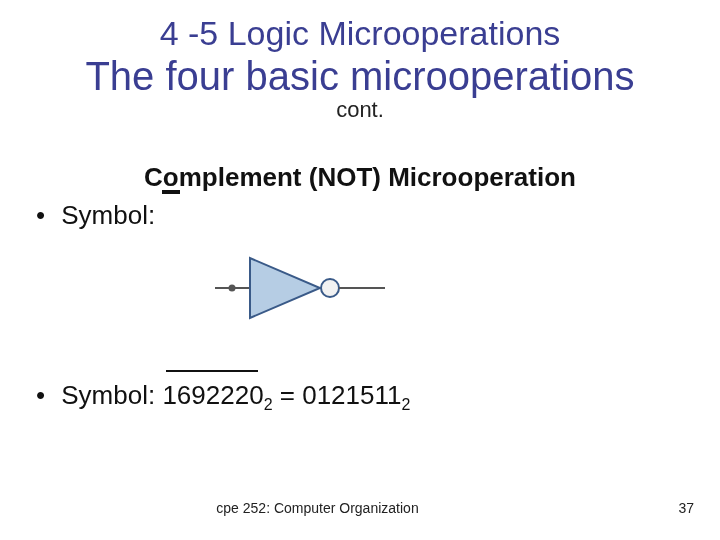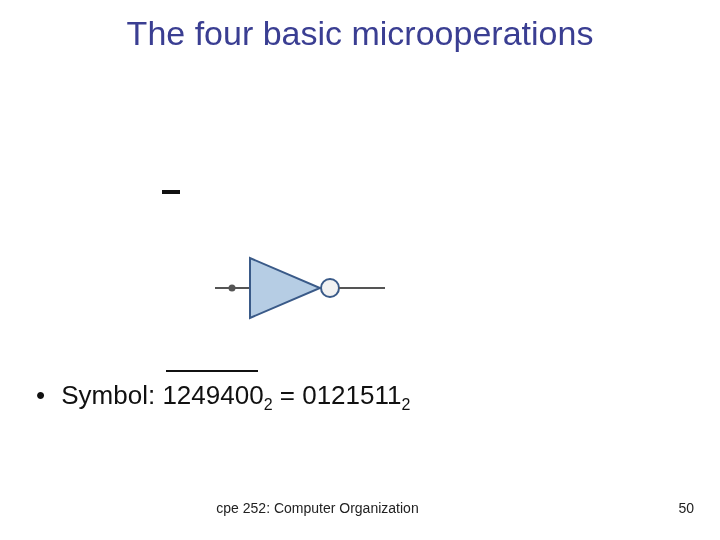--- a/index.html
+++ b/index.html
@@ -24,21 +24,21 @@
     width: 720px;
     text-align: center;
   }
   .title-line1 {
     color: #3a3e92;
     font-size: 34px;
     line-height: 1.15;
   }
   .title-line2 {
     color: #3a3e92;
-    font-size: 34px;
+    font-size: 40px;
     line-height: 1.15;
   }
   .subtitle {
     color: #222;
     font-size: 22px;
     margin-top: -2px;
   }
   .section-heading {
     position: absolute;
     top: 162px;
@@ -102,41 +102,48 @@
     color: #222;
     font-size: 14px;
   }
 </style>
 </head>
 <body>
 
 <div class="slide">
 
   <div class="title-block">
+    <div class="title-line1">4 -5 Logic Microoperations</div>
     <div class="title-line2">The four basic microoperations</div>
+    <div class="subtitle">cont.</div>
   </div>
 
+  <div class="section-heading">Complement (NOT) Microoperation</div>
 
+  <div class="bullet symbol-row">
+    <span class="bullet-dot">•</span>
+    <span>Symbol:</span>
+  </div>
   <div class="overline"></div>
 
 
   <svg class="gate-svg" width="180" height="80">
     <line x1="5" y1="40" x2="40" y2="40" stroke="#555" stroke-width="2"></line>
     <circle cx="22" cy="40" r="3.5" fill="#555"></circle>
     <polygon points="40,10 40,70 110,40" fill="#b6cde4" stroke="#3a5a88" stroke-width="2"></polygon>
     <circle cx="120" cy="40" r="9" fill="#f2f2f2" stroke="#3a5a88" stroke-width="2"></circle>
     <line x1="129" y1="40" x2="175" y2="40" stroke="#555" stroke-width="2"></line>
   </svg>
 
   <div class="example-overline"></div>
   <div class="bullet example-row">
     <span class="bullet-dot">•</span>
     <span>Symbol:</span>
     <span> </span>
-    <span>1249400</span><sub>2</sub>
+    <span>1692220</span><sub>2</sub>
     <span> = </span>
     <span>0121511</span><sub>2</sub>
   </div>
 
   <div class="footer-center">cpe 252: Computer Organization</div>
-  <div class="footer-right">50</div>
+  <div class="footer-right">37</div>
 
 </div>
 
 </body></html>

